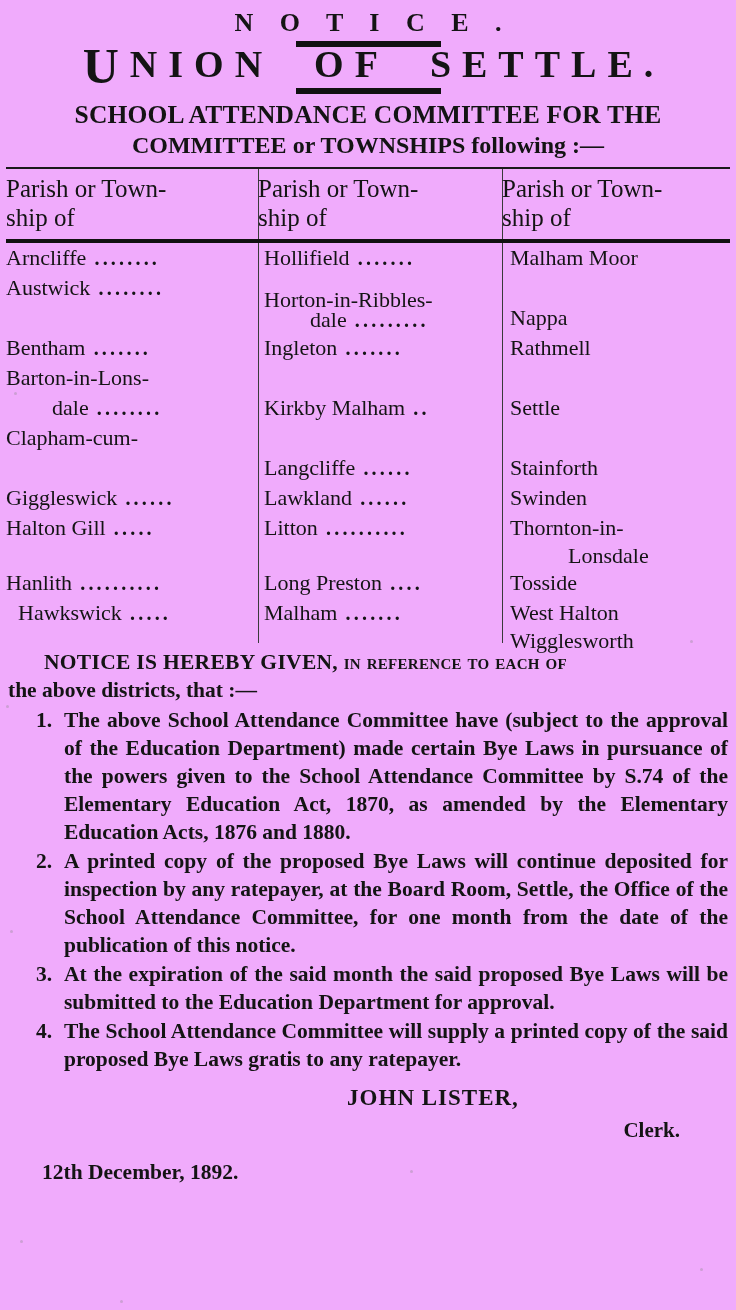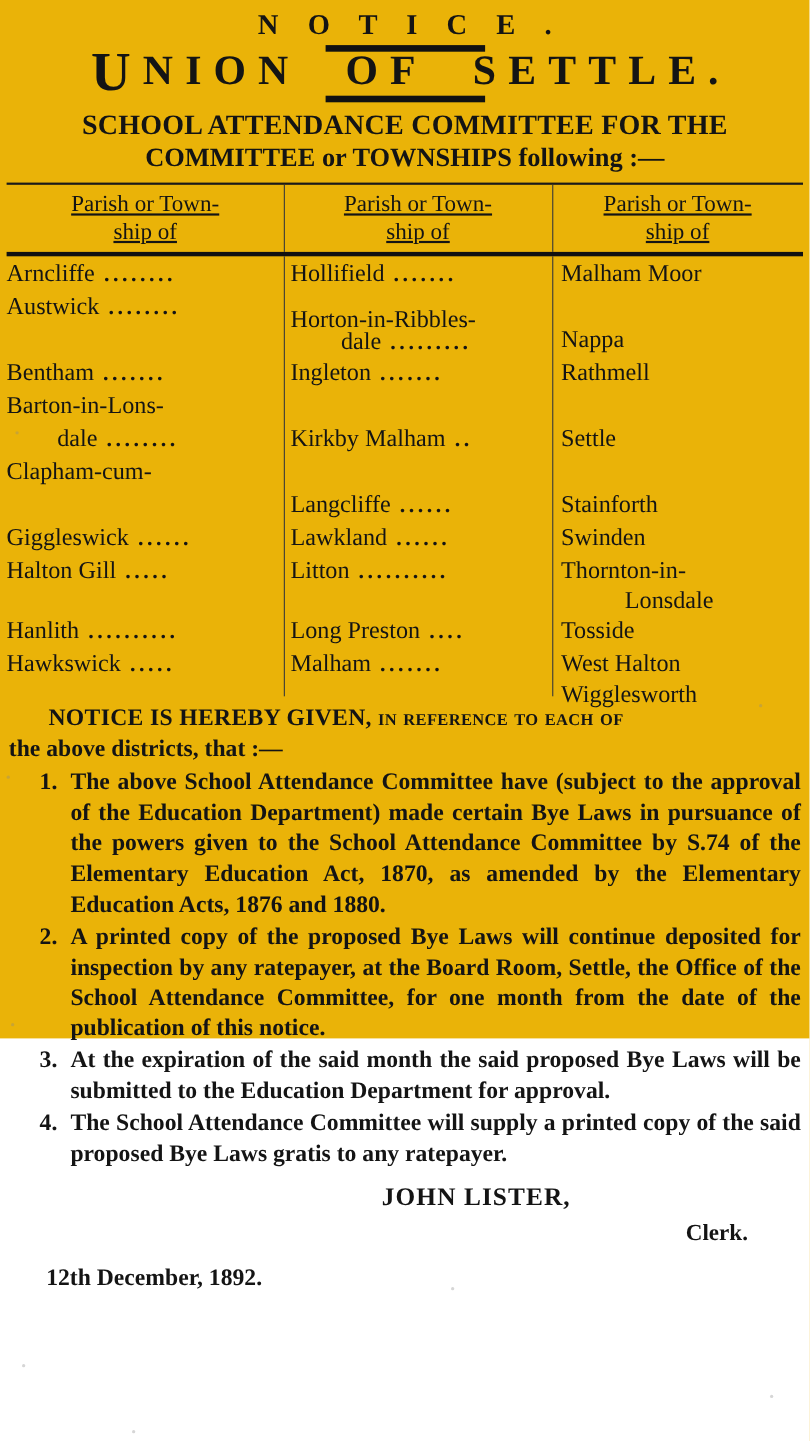--- a/index.html
+++ b/index.html
@@ -12,23 +12,23 @@
     width: 736px;
     height: 1310px;
     overflow: hidden;
     font-family: "Liberation Serif", "DejaVu Serif", serif;
     color: #141414;
     position: relative;
   }
 
   .page {
     width: 736px;
-    height: 944px;
-    position: relative;
-    background: #eab308;
+    height: 1310px;
+    position: relative;
+    background: #f0abfc;
   }
 
   
   .masthead {
     padding-top: 6px;
   }
   .notice-word {
     text-align: center;
     font-size: 26px;
     letter-spacing: 10px;
@@ -97,26 +97,24 @@
     height: 4px;
     background: #111;
     width: 100%;
   }
 
   .thead {
     display: flex;
     position: relative;
   }
   .thead .hcell {
-    font-size: 21px;
-    text-align: center;
+    font-size: 25px;
     padding: 5px 0 7px 0;
     line-height: 1.16;
     position: relative;
-    text-decoration: underline;
   }
   .hcell-1 { width: 252px; }
   .hcell-2 { width: 244px; }
   .hcell-3 { width: 228px; }
 
   .vdiv {
     position: absolute;
     top: 0;
     bottom: 0;
     width: 1px;
@@ -275,21 +273,21 @@
       <div class="col col-1" id="col1">
           <div class="entry" style="top: 0px;"><span class="nm">Arncliffe</span><span class="dots"> ........</span></div>
           <div class="entry" style="top: 30px;"><span class="nm">Austwick</span><span class="dots"> ........</span></div>
           <div class="entry" style="top: 90px;"><span class="nm">Bentham</span><span class="dots"> .......</span></div>
           <div class="entry" style="top: 120px;"><span class="nm">Barton-in-Lons-</span></div>
           <div class="entry" style="top: 150px; padding-left: 46px;"><span class="nm">dale</span><span class="dots"> ........</span></div>
           <div class="entry" style="top: 180px;"><span class="nm">Clapham-cum-</span></div>
           <div class="entry" style="top: 240px;"><span class="nm">Giggleswick</span><span class="dots"> ......</span></div>
           <div class="entry" style="top: 270px;"><span class="nm">Halton Gill</span><span class="dots"> .....</span></div>
           <div class="entry" style="top: 325px;"><span class="nm">Hanlith</span><span class="dots"> ..........</span></div>
-          <div class="entry" style="top: 355px;"><span class="nm">Hawkswick</span><span class="dots"> .....</span></div>
+          <div class="entry" style="top: 355px; margin-left: 12px;"><span class="nm">Hawkswick</span><span class="dots"> .....</span></div>
         </div>
       <div class="col col-2" id="col2">
           <div class="entry" style="top: 0px;"><span class="nm">Hollifield</span><span class="dots"> .......</span></div>
           <div class="entry" style="top: 42px;"><span class="nm">Horton-in-Ribbles-</span></div>
           <div class="entry" style="top: 62px; padding-left: 46px;"><span class="nm">dale</span><span class="dots"> .........</span></div>
           <div class="entry" style="top: 90px;"><span class="nm">Ingleton</span><span class="dots"> .......</span></div>
           <div class="entry" style="top: 150px;"><span class="nm">Kirkby Malham</span><span class="dots"> ..</span></div>
           <div class="entry" style="top: 210px;"><span class="nm">Langcliffe</span><span class="dots"> ......</span></div>
           <div class="entry" style="top: 240px;"><span class="nm">Lawkland</span><span class="dots"> ......</span></div>
           <div class="entry" style="top: 270px;"><span class="nm">Litton</span><span class="dots"> ..........</span></div>

